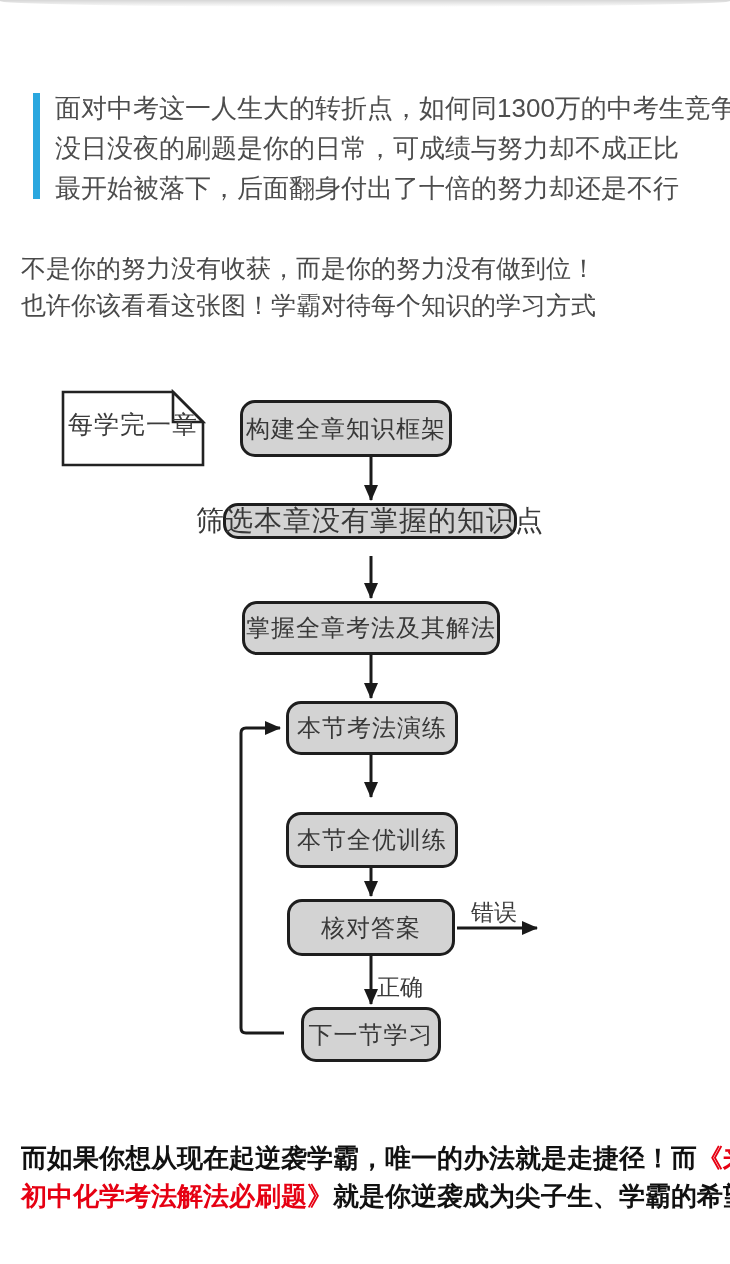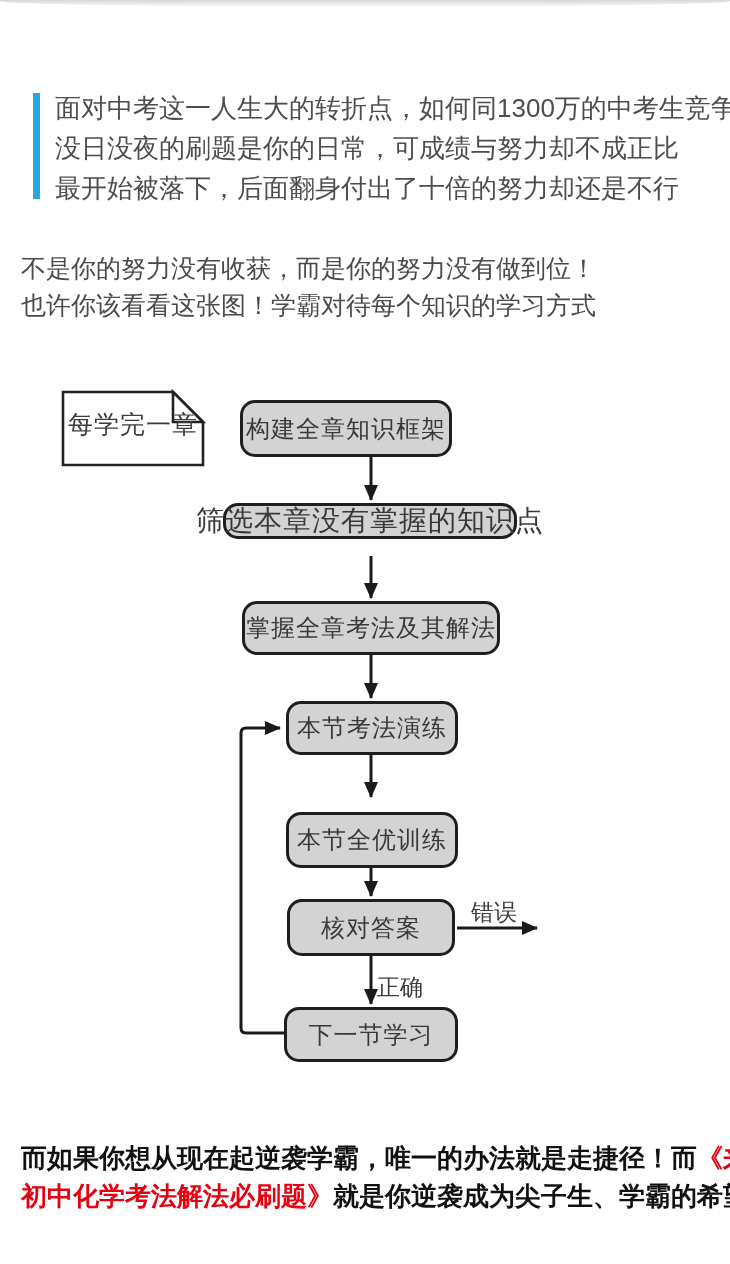--- a/index.html
+++ b/index.html
@@ -36,21 +36,21 @@
     font-size: 24px; color: #383838; letter-spacing: 1px;
     white-space: nowrap;
   }
   .n1 { left: 240px; top: 400px; width: 212px; height: 57px; }
   .n2 { left: 223px; top: 503px; width: 294px; height: 36px; font-size: 28px; }
   .n3 { left: 242px; top: 601px; width: 258px; height: 54px; }
   .n4 { left: 286px; top: 701px; width: 172px; height: 54px; }
   .n5 { left: 286px; top: 800px; width: 172px; height: 56px; margin-top: 12px; }
   .n6 { left: 287px; top: 899px; width: 168px; height: 57px; }
   .n7 { left: 540px; top: 901px; width: 113px; height: 54px; font-size: 22px; letter-spacing: 0; }
-  .n8 { left: 284px; top: 1007px; width: 174px; height: 55px; }
+  .n8 { left: 301px; top: 1007px; width: 140px; height: 55px; }
   .start-note-label {
     position: absolute; left: 63px; top: 392px; width: 140px; height: 64px;
     display: flex; align-items: center; justify-content: center;
     font-size: 25px; color: #3c3c3c; letter-spacing: 1px; text-align: center;
   }
   .edge-label { position: absolute; font-size: 23px; color: #3c3c3c; white-space: nowrap; text-align: right; }
   .lbl-wrong   { left: 471px; top: 897px; }
   .lbl-correct { left: 377px; top: 962px; margin-top: 10px; }
   
   .footer {

